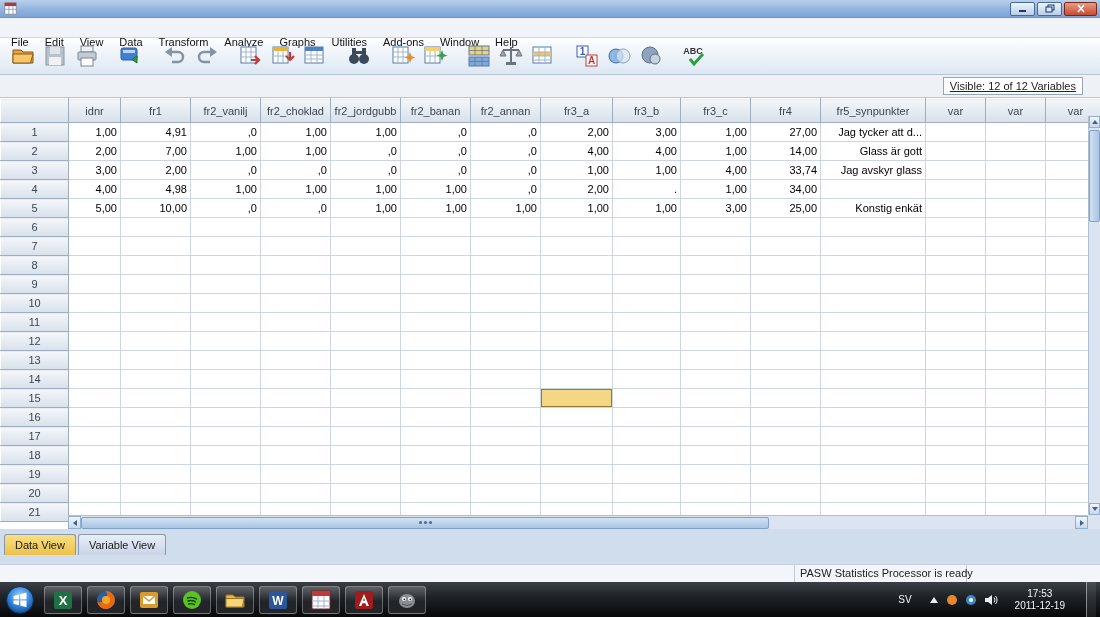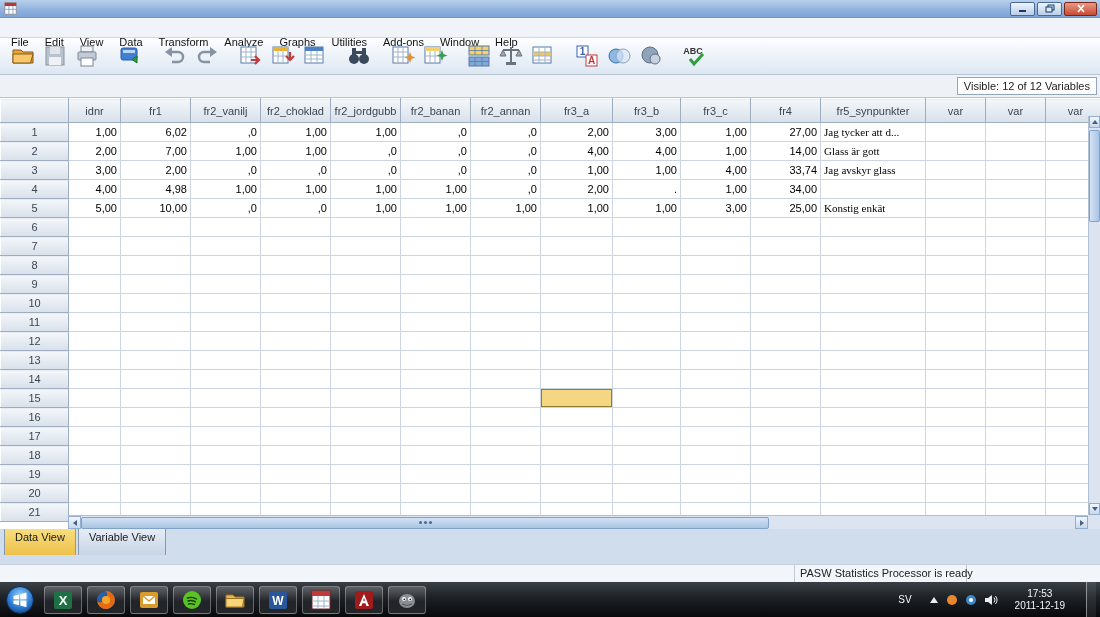--- a/index.html
+++ b/index.html
@@ -20,51 +20,51 @@
   .menu-item { padding:3px 8px; color:#111; cursor:default;margin-top:29px; }
 
   
   .toolbar { height:37px; background:linear-gradient(#fdfeff,#dde7f2); display:flex; align-items:center; padding-left:8px; border-bottom:1px solid #b6c4d4; }
   .tb-group { display:flex; gap:2px; margin-right:14px; }
   .tb-btn { width:30px; height:30px; display:flex; align-items:center; justify-content:center; border-radius:2px; }
   .tb-btn .icon, .tb-btn svg { width:26px; height:26px; display:block; }
 
   
   .infobar { height:23px; background:#eef2f7; border-bottom:1px solid #b6c4d4; display:flex; align-items:center; justify-content:flex-end; }
-  .visible-box { border:1px solid #93a5bb; background:#fff; padding:2px 6px; margin-right:3px; color:#222; }
+  .visible-box { border:1px solid #93a5bb; background:#fff; padding:2px 6px; margin-right:17px; color:#222;text-decoration:underline; }
 
   
   .grid-wrap { position:relative; height:431px; background:#fff; overflow:hidden; }
   table.grid { border-collapse:collapse; table-layout:fixed; width:1105px; }
   .grid th, .grid td { height:19px; overflow:hidden; white-space:nowrap; font-weight:normal; }
   .hcell { background:linear-gradient(#f4f7fa,#d8e0ea); border:1px solid #9fadc0; border-top-color:#fff; border-left-color:#fdfeff; color:#3a4654; text-align:center; font-size:11px; }
   .grid thead .hcell { height:24px; }
   .cell { border:1px solid #ccd6e2; background:#fff; color:#000; padding:0 3px; font-size:11px; }
   .cell.num { text-align:right; }
-  .cell.txt { text-align:left;font-family:Liberation Serif, serif; }
+  .cell.txt { text-align:right; }
   .cell.selected { background:#f3d783; box-shadow:inset 0 0 0 1px #937c2e; }
 
   
   .vscroll { position:absolute; top:18px; right:0; bottom:14px; width:12px; background:#dbe4f0; border-left:1px solid #b0bfd2; }
   .hscroll { position:absolute; left:68px; right:12px; bottom:0; height:14px; background:#dbe4f0; border-top:1px solid #b0bfd2; display:flex; align-items:center; }
   .scroll-corner { position:absolute; right:0; bottom:0; width:12px; height:14px; background:#dbe4f0; }
   .sbtn { width:13px; height:13px; display:flex; align-items:center; justify-content:center; background:linear-gradient(#f2f6fb,#c9d8ec); border:1px solid #94aecb; }
   .vscroll .sbtn { width:11px; height:12px; }
   .tri-up { width:0; height:0; border-left:3px solid transparent; border-right:3px solid transparent; border-bottom:4px solid #3f618c; }
   .tri-down { width:0; height:0; border-left:3px solid transparent; border-right:3px solid transparent; border-top:4px solid #3f618c; }
   .tri-left { width:0; height:0; border-top:3px solid transparent; border-bottom:3px solid transparent; border-right:4px solid #3f618c; }
   .tri-right { width:0; height:0; border-top:3px solid transparent; border-bottom:3px solid transparent; border-left:4px solid #3f618c; }
   .vthumb { position:absolute; top:14px; left:0; width:11px; height:92px; background:linear-gradient(90deg,#d3e2f4,#a9c4e2); border:1px solid #7fa2cc; border-radius:2px; }
   .hthumb { height:12px; width:688px; background:linear-gradient(#d3e2f4,#a9c4e2); border:1px solid #7fa2cc; border-radius:2px; display:flex; align-items:center; justify-content:center; }
   .grip { width:3px; height:3px; background:#4a6a9a; border-radius:50%; box-shadow:5px 0 0 #4a6a9a, 10px 0 0 #4a6a9a; margin-right:10px; }
   .hs-bottom-btn { margin-left:auto; }
 
   
   .tabbar { height:26px; background:#cfdded; display:flex; align-items:flex-end; padding-left:4px; }
-  .tab { font-size:11px; padding:4px 10px 12px; border:1px solid #8a98ac; border-bottom:none; border-radius:3px 3px 0 0; margin-right:2px; color:#1a1a1a; background:linear-gradient(#e8eef6,#c8d5e6); }
+  .tab { font-size:11px; padding:4px 10px 4px; border:1px solid #8a98ac; border-bottom:none; border-radius:3px 3px 0 0; margin-right:2px; color:#1a1a1a; background:linear-gradient(#e8eef6,#c8d5e6); }
   .tab.active { background:linear-gradient(#f9e082,#edc14b); }
 
   
   .statusbar { height:28px; margin-top:9px; background:#f2f5f9; border-top:1px solid #c5cfda; border-bottom:1px solid #c5cfda; display:flex; align-items:center; font-size:11px; color:#222; }
   .status-spacer { flex:1; height:100%; border-right:1px solid #c0cbd8; }
   .status-msg { width:172px; height:100%; padding:2px 5px; border-right:1px solid #c0cbd8; white-space:nowrap; }
   .status-end { width:133px; height:100%; }
 
   
   .taskbar { position:absolute; left:0; right:0; bottom:0; height:35px; background:linear-gradient(#3a4046,#1d2126 45%,#07080a); display:flex; align-items:center; padding-left:5px; gap:5px; }
@@ -358,21 +358,21 @@
           <th class="hcell">fr5_synpunkter</th>
           <th class="hcell">var</th>
           <th class="hcell">var</th>
           <th class="hcell">var</th>
         </tr>
       </thead>
       <tbody>
         <tr>
           <th class="hcell">1</th>
           <td class="cell num">1,00</td>
-          <td class="cell num">6,02</td>
+          <td class="cell num">4,91</td>
           <td class="cell num">,0</td>
           <td class="cell num">1,00</td>
           <td class="cell num">1,00</td>
           <td class="cell num">,0</td>
           <td class="cell num">,0</td>
           <td class="cell num">2,00</td>
           <td class="cell num">3,00</td>
           <td class="cell num">1,00</td>
           <td class="cell num">27,00</td>
           <td class="cell txt">Jag tycker att d...</td>

